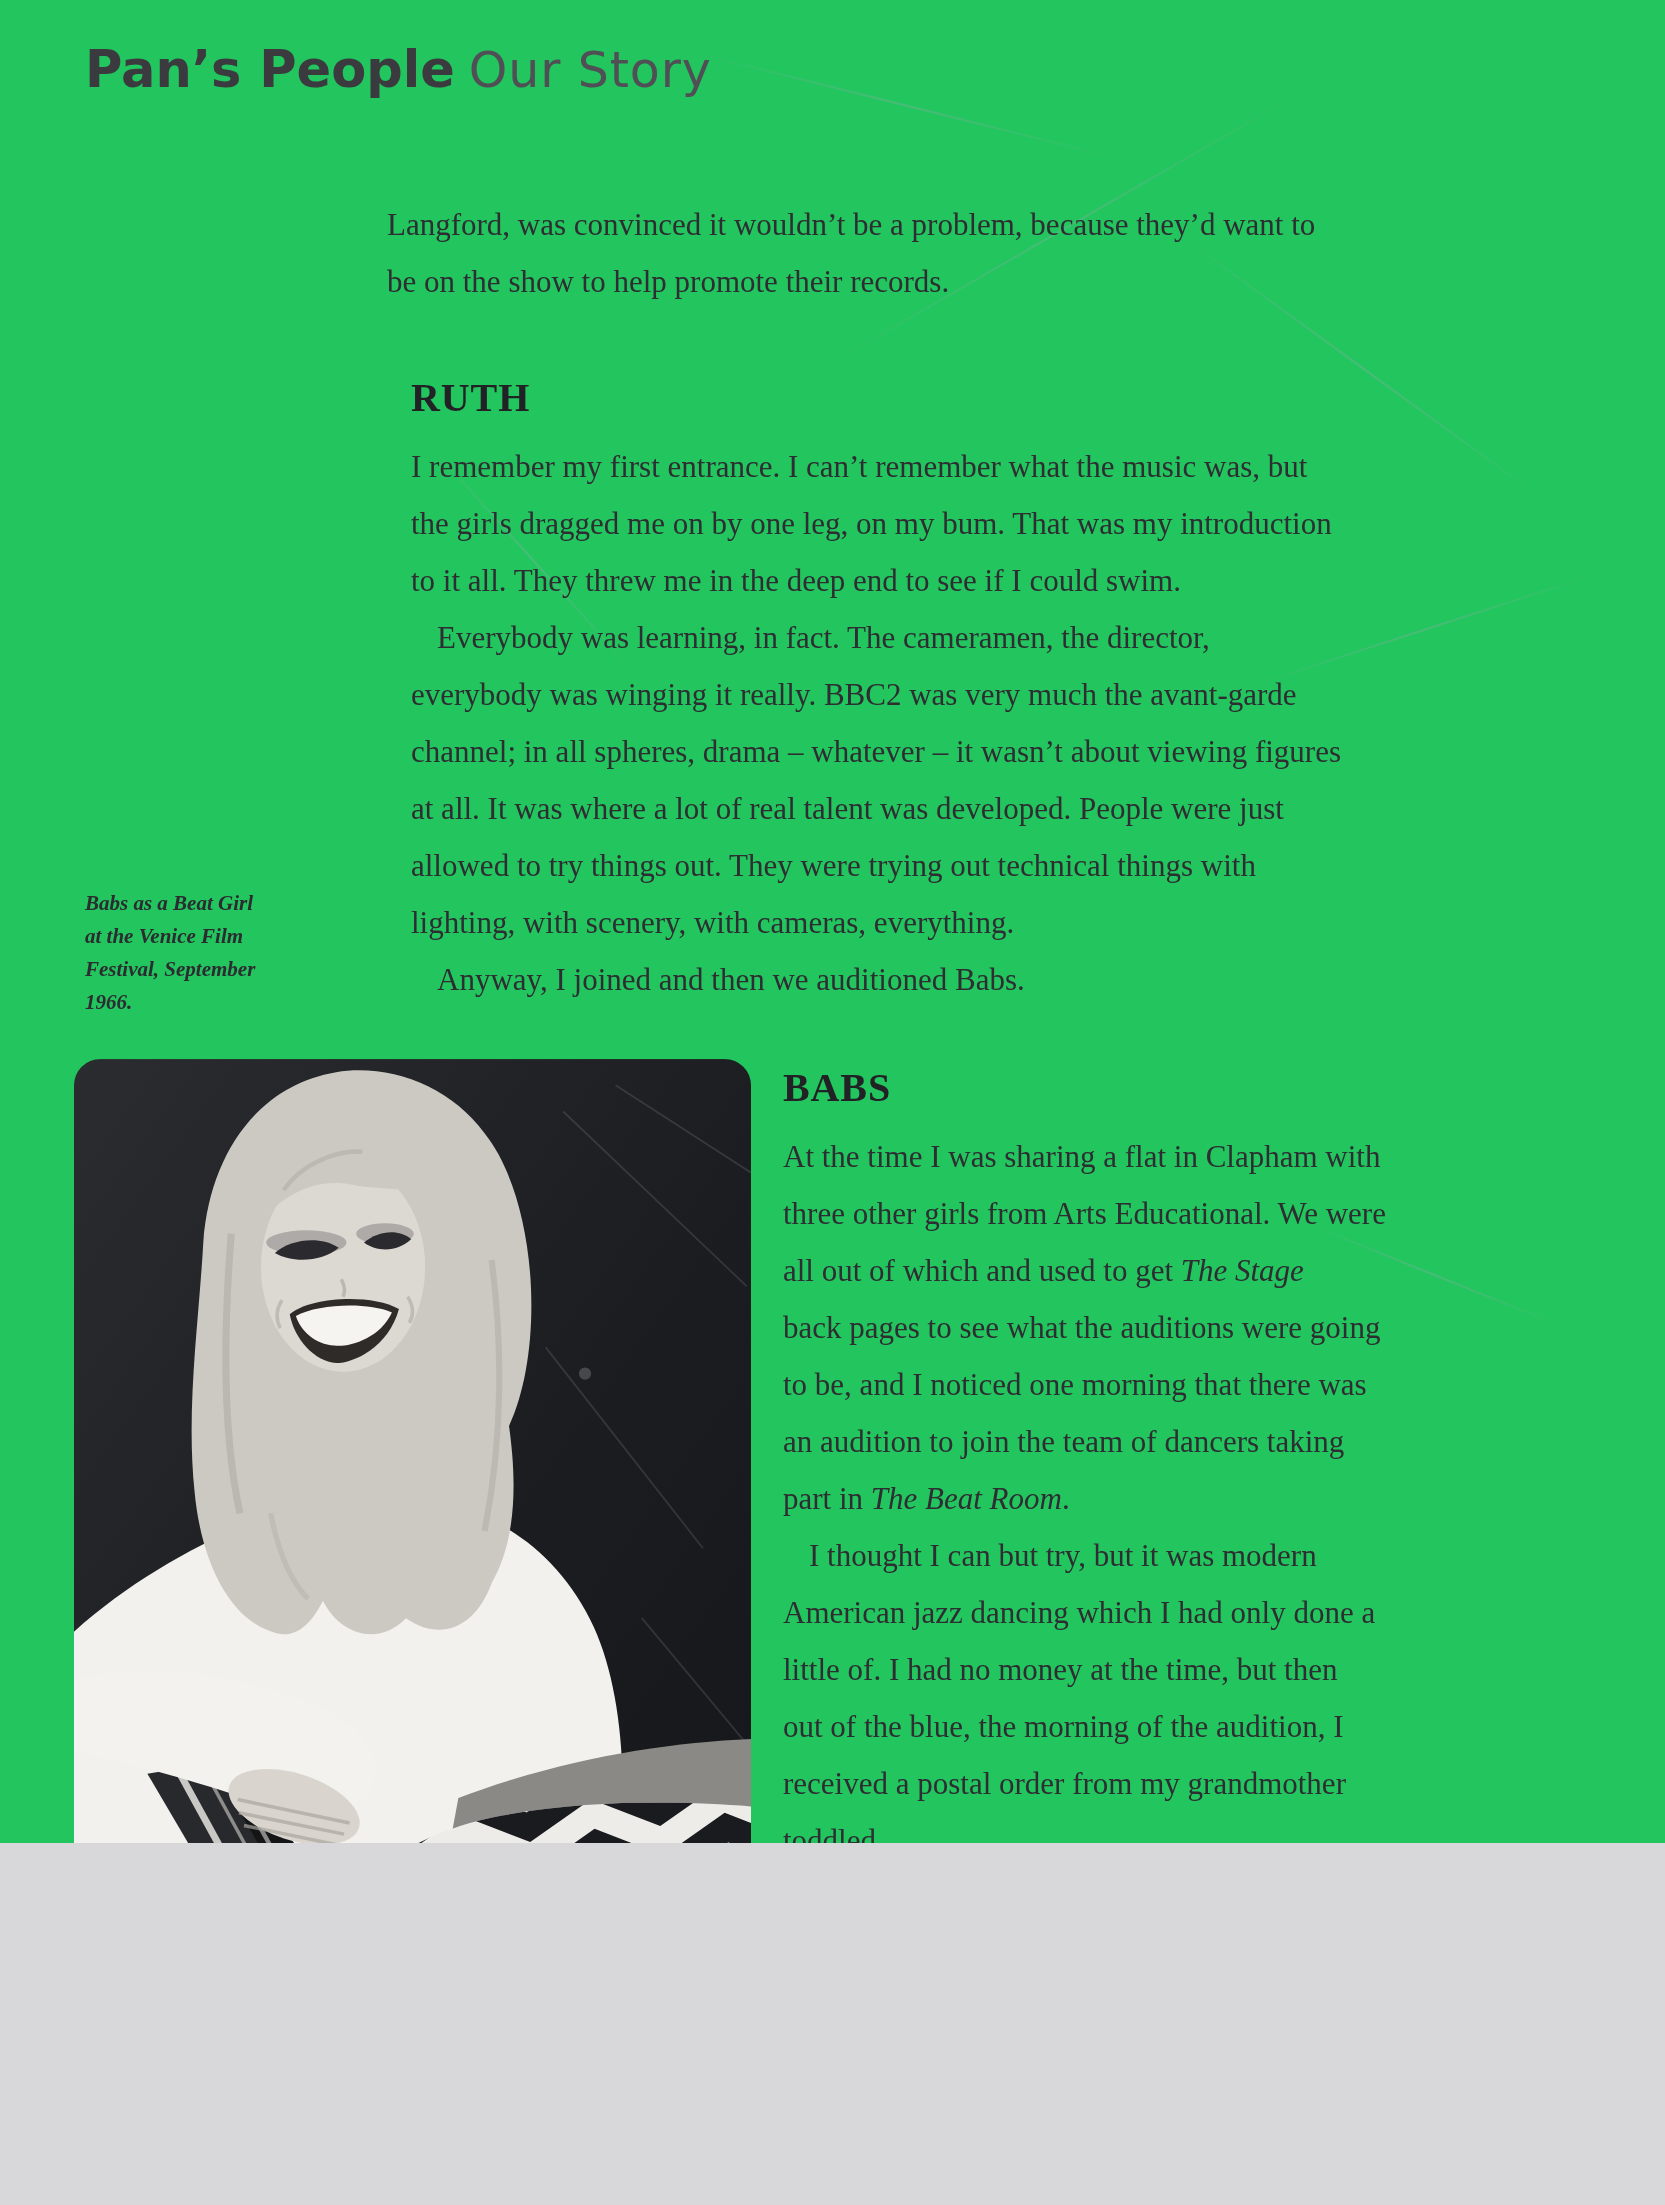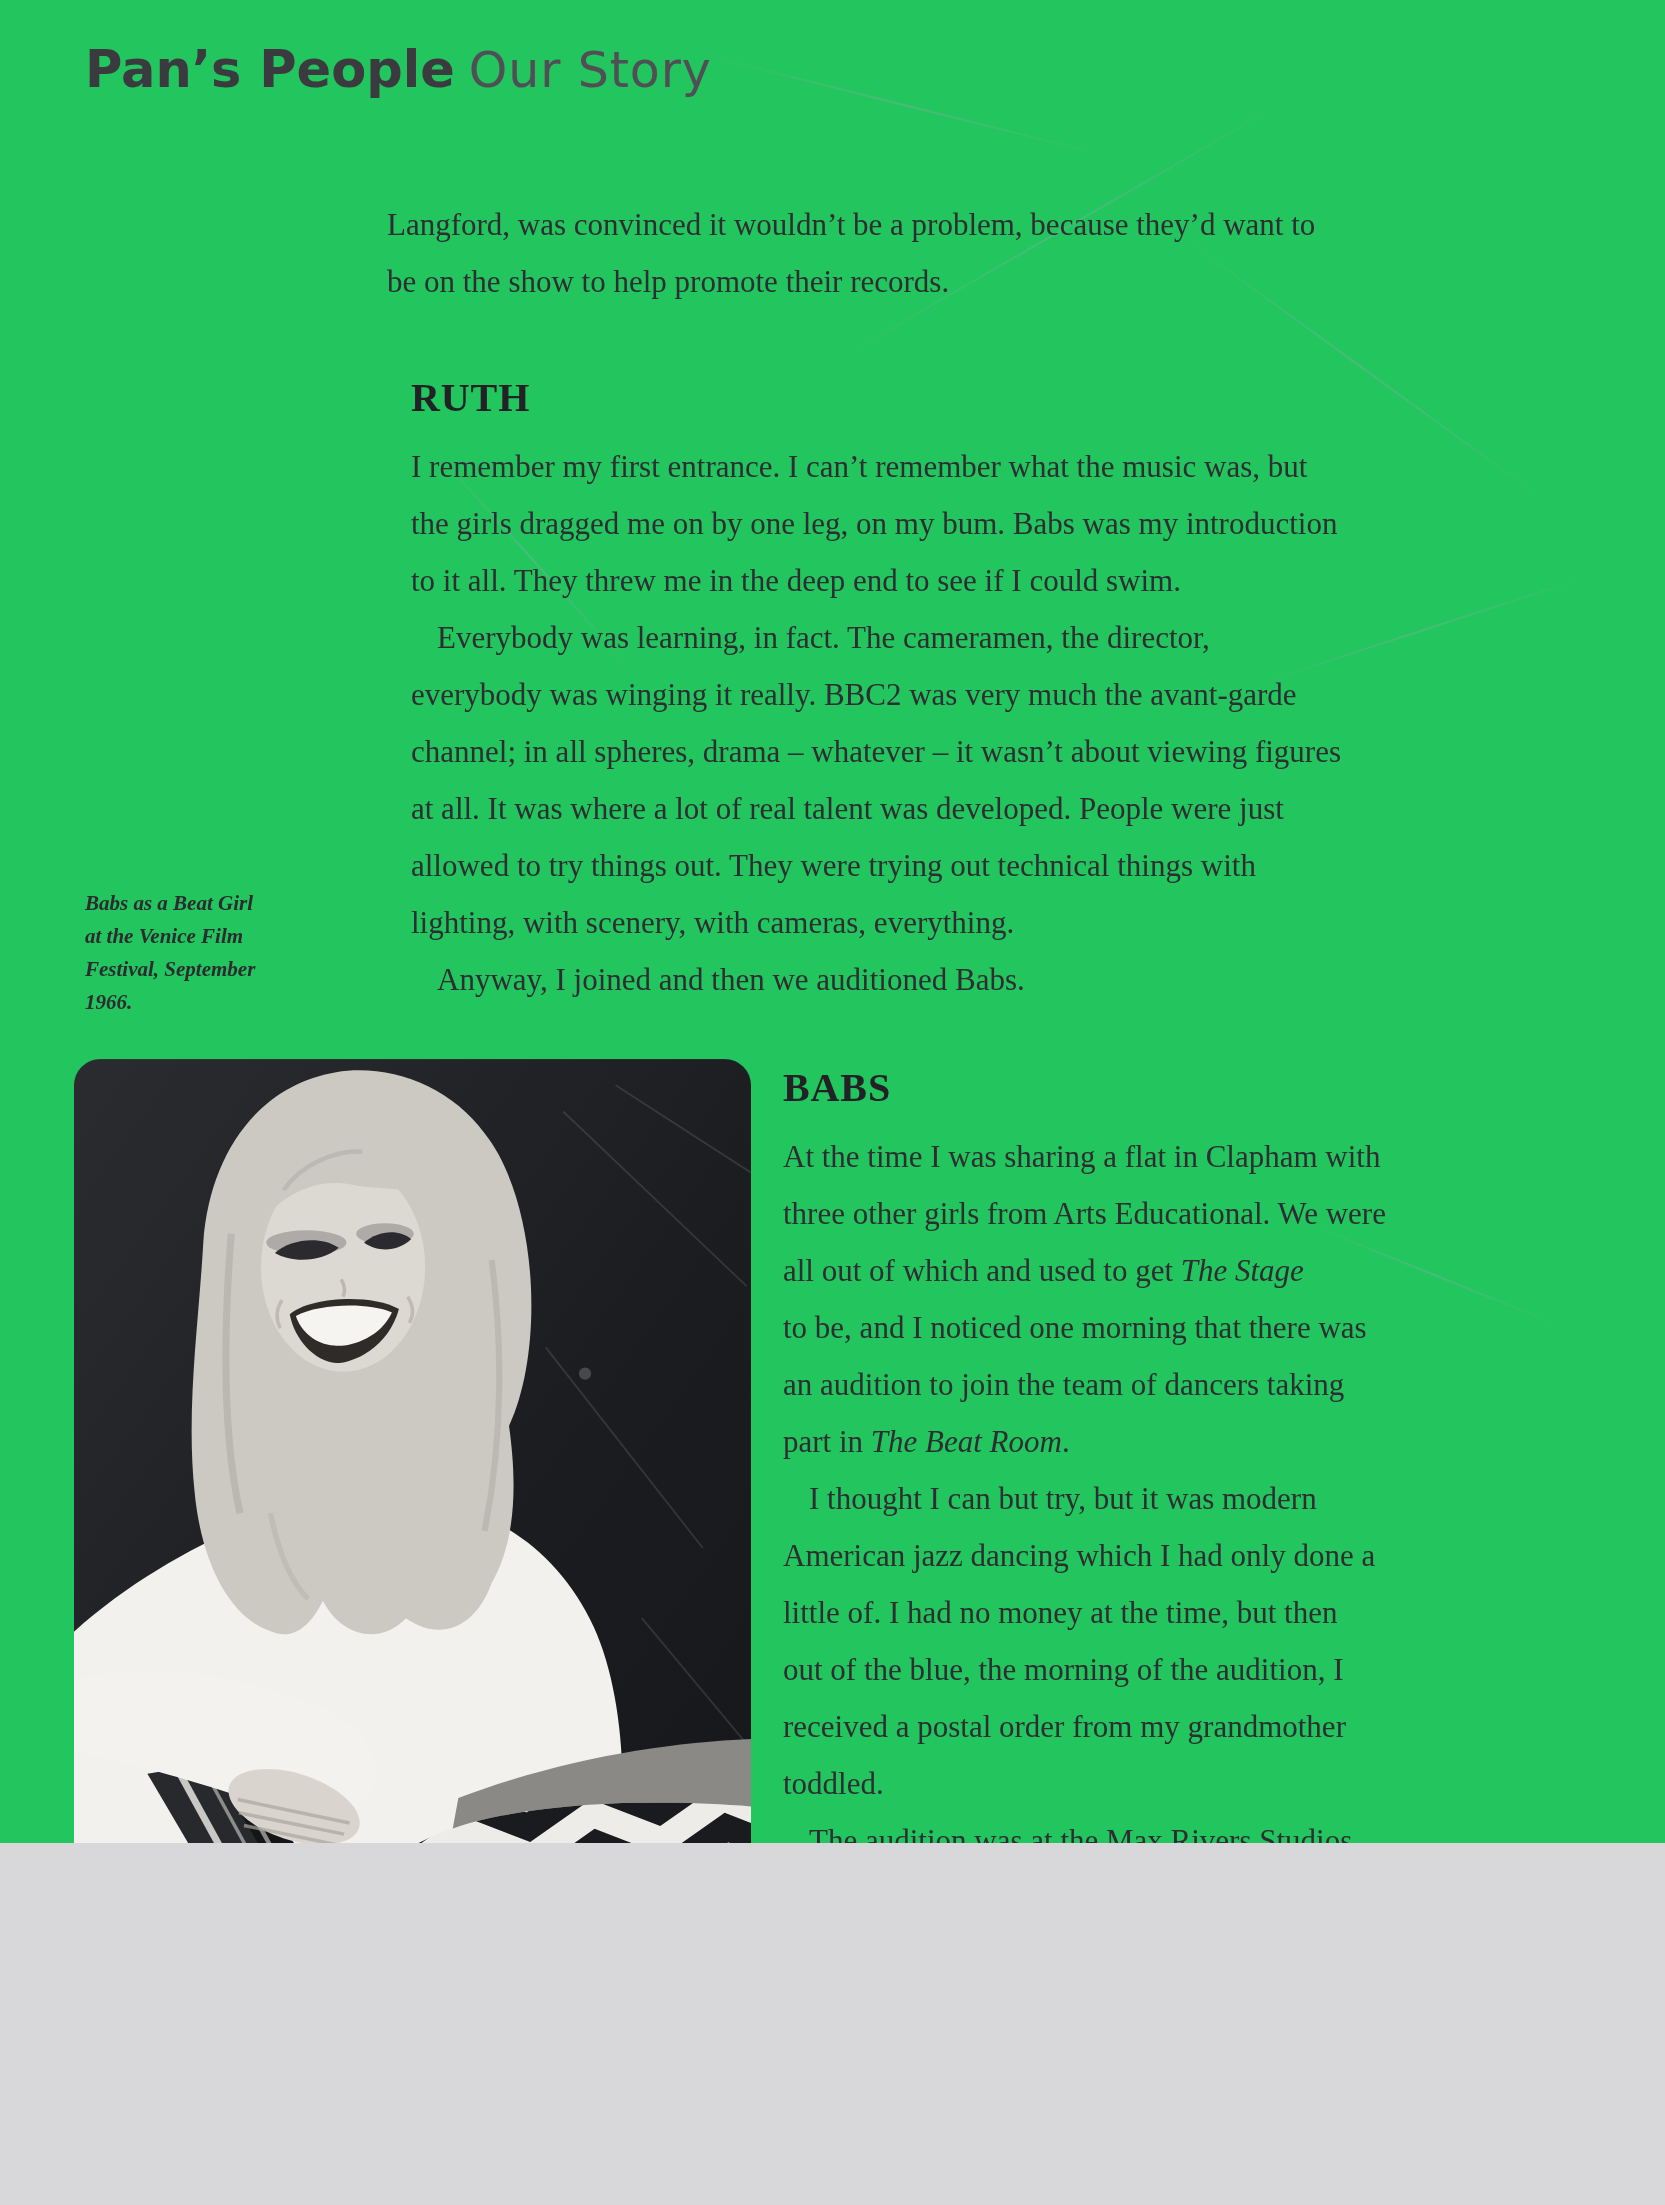--- a/index.html
+++ b/index.html
@@ -82,21 +82,21 @@
         <span class="line"><span>Langford, was convinced it wouldn’t be a problem, because they’d want to</span></span>
         <span class="line"><span>be on the show to help promote their records.</span></span>
       </p>
     </div>
 
   <section class="section-ruth flow">
     <h2 class="sect">RUTH</h2>
     <div>
         <p class="para">
           <span class="line"><span>I remember my first entrance. I can’t remember what the music was, but</span></span>
-          <span class="line"><span>the girls dragged me on by one leg, on my bum. Babs was my introduction</span></span>
+          <span class="line"><span>the girls dragged me on by one leg, on my bum. That was my introduction</span></span>
           <span class="line"><span>to it all. They threw me in the deep end to see if I could swim.</span></span>
         </p>
         <p class="para">
           <span class="line indent"><span>Everybody was learning, in fact. The cameramen, the director,</span></span>
           <span class="line"><span>everybody was winging it really. BBC2 was very much the avant-garde</span></span>
           <span class="line"><span>channel; in all spheres, drama – whatever – it wasn’t about viewing figures</span></span>
           <span class="line"><span>at all. It was where a lot of real talent was developed. People were just</span></span>
           <span class="line"><span>allowed to try things out. They were trying out technical things with</span></span>
           <span class="line"><span>lighting, with scenery, with cameras, everything.</span></span>
         </p>
@@ -215,20 +215,21 @@
     </svg>
   </figure>
 
   <section class="section-babs flow">
     <h2 class="sect">BABS</h2>
     <div>
         <p class="para">
           <span class="line"><span>At the time I was sharing a flat in Clapham with</span></span>
           <span class="line"><span>three other girls from Arts Educational. We were</span></span>
           <span class="line"><span>all out of which and used to get </span><span class="it">The Stage</span></span>
+          <span class="line"><span>back pages to see what the auditions were going</span></span>
           <span class="line"><span>to be, and I noticed one morning that there was</span></span>
           <span class="line"><span>an audition to join the team of dancers taking</span></span>
           <span class="line"><span>part in </span><span class="it">The Beat Room</span><span>.</span></span>
         </p>
         <p class="para">
           <span class="line indent"><span>I thought I can but try, but it was modern</span></span>
           <span class="line"><span>American jazz dancing which I had only done a</span></span>
           <span class="line"><span>little of. I had no money at the time, but then</span></span>
           <span class="line"><span>out of the blue, the morning of the audition, I</span></span>
           <span class="line"><span>received a postal order from my grandmother</span></span>

